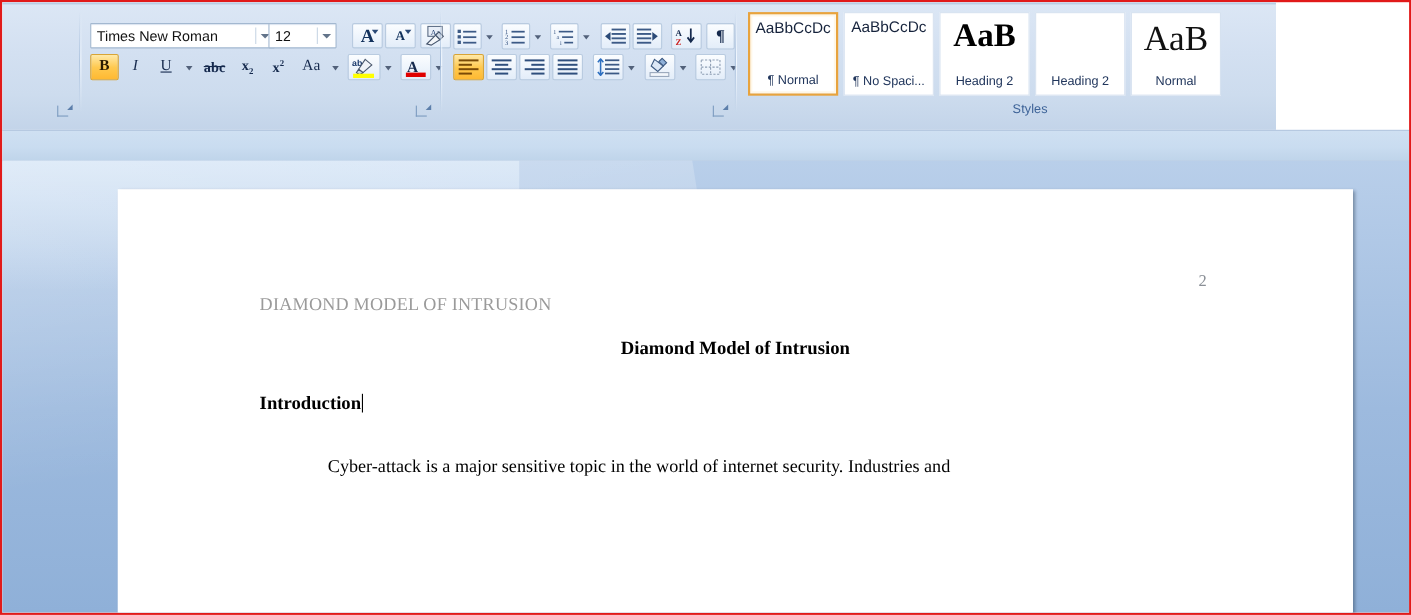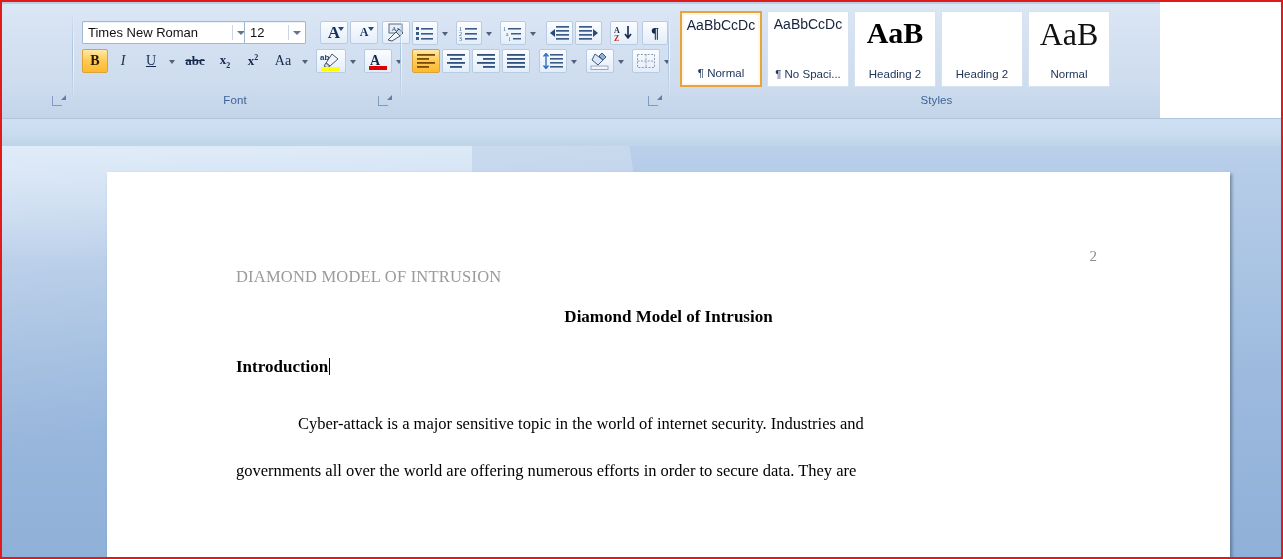--- a/index.html
+++ b/index.html
@@ -193,21 +193,20 @@
         <div class="btn framed" style="left:288px;top:42px;width:28px;height:24px;padding:0;">
           <svg width="22" height="20" viewBox="0 0 22 20">
             <text x="3" y="14" font-family="Liberation Serif, serif" font-size="14" font-weight="bold" fill="#15294d">A</text>
             <rect x="2" y="15" width="18" height="4" fill="#e00000"></rect>
           </svg>
         </div>
         <div class="btn" style="left:316px;top:42px;width:13px;height:24px;">
           <span class="mini" style="left:3px;top:10px;"></span>
         </div>
       </div>
-      <div class="glabel">Font</div>
       <div class="dlg" style="right:4px;">
           <i></i>
         </div>
     </div>
 
     <div class="gdiv" style="left:398px;">
         <div class="hi"></div>
       </div>
 
     <div class="grp" id="grp-para" style="left:404px;width:258px;">
@@ -425,17 +424,16 @@
     <div class="sheen2"></div>
     <div class="sheen"></div>
 
     <div class="page">
       <div class="pgnum">2</div>
       <div class="runhead">DIAMOND MODEL OF INTRUSION</div>
       <div class="doctitle">Diamond Model of Intrusion</div>
       <div class="h1"><span>Introduction</span><span class="caret"></span></div>
       <div class="bodyp" id="body-paragraph">
           <span class="ln ind">Cyber-attack is a major sensitive topic in the world of internet security. Industries and</span>
-          <span class="ln">governments all over the world are offering numerous efforts in order to secure data. They are</span>
         </div>
     </div>
   </div>
 </div>
 
 </body></html>

